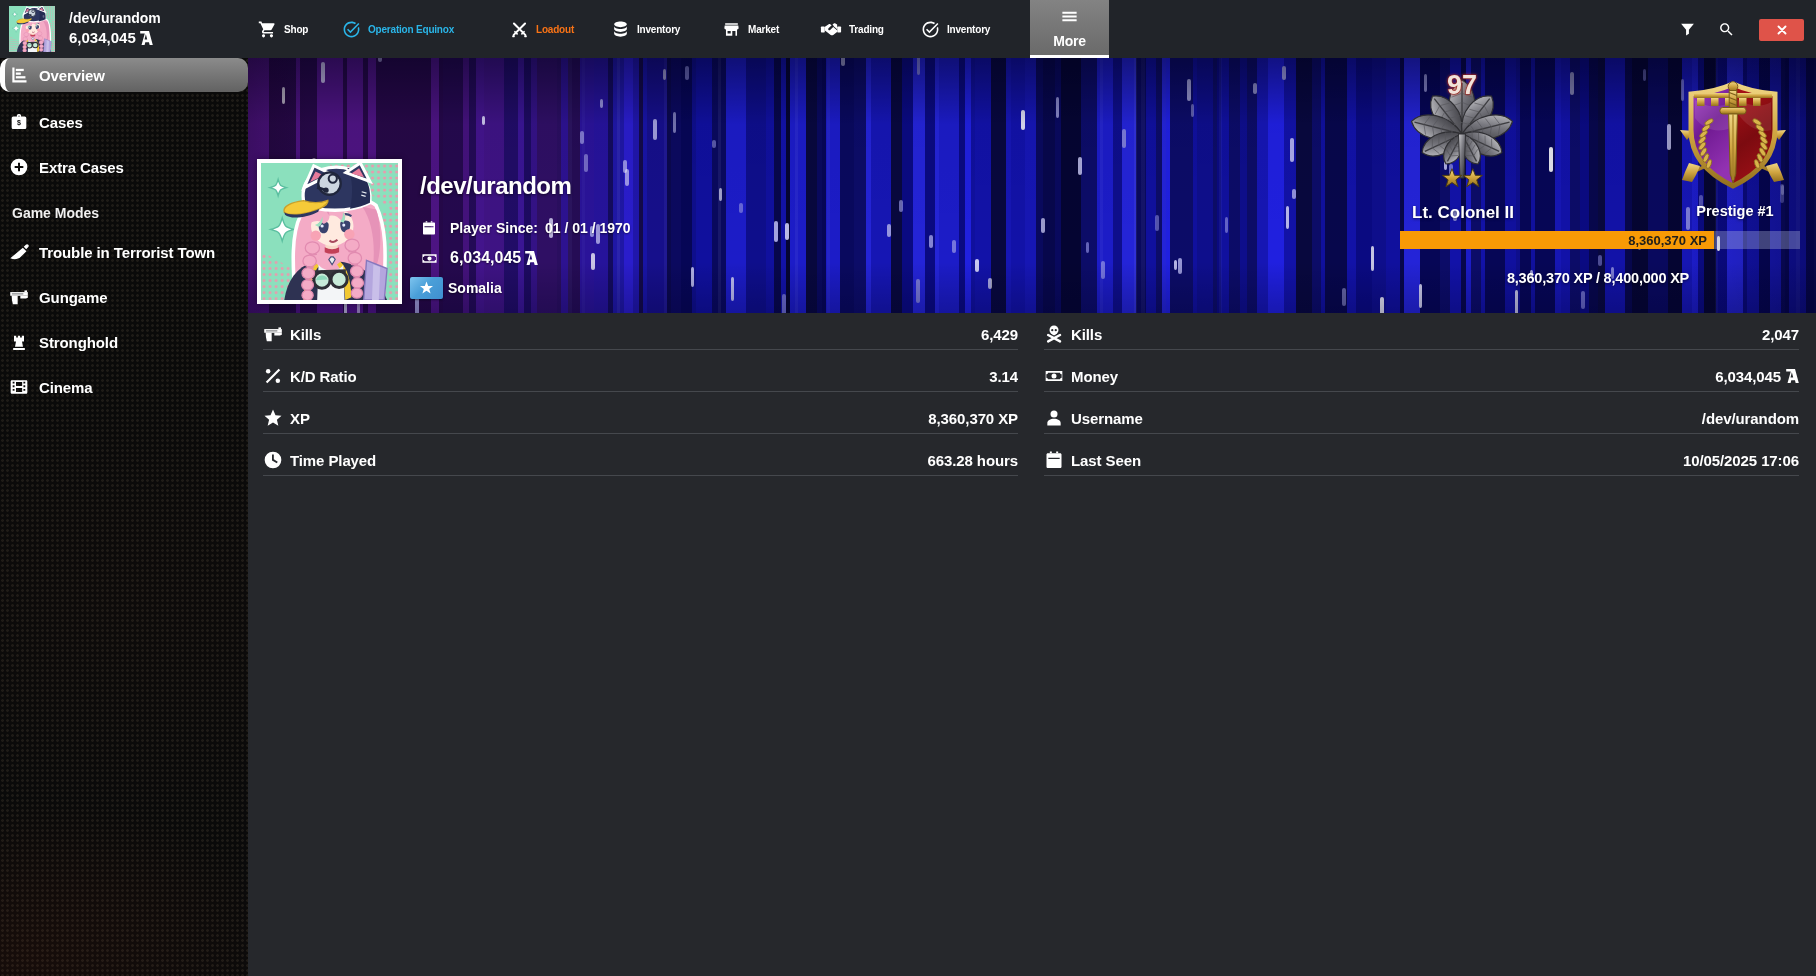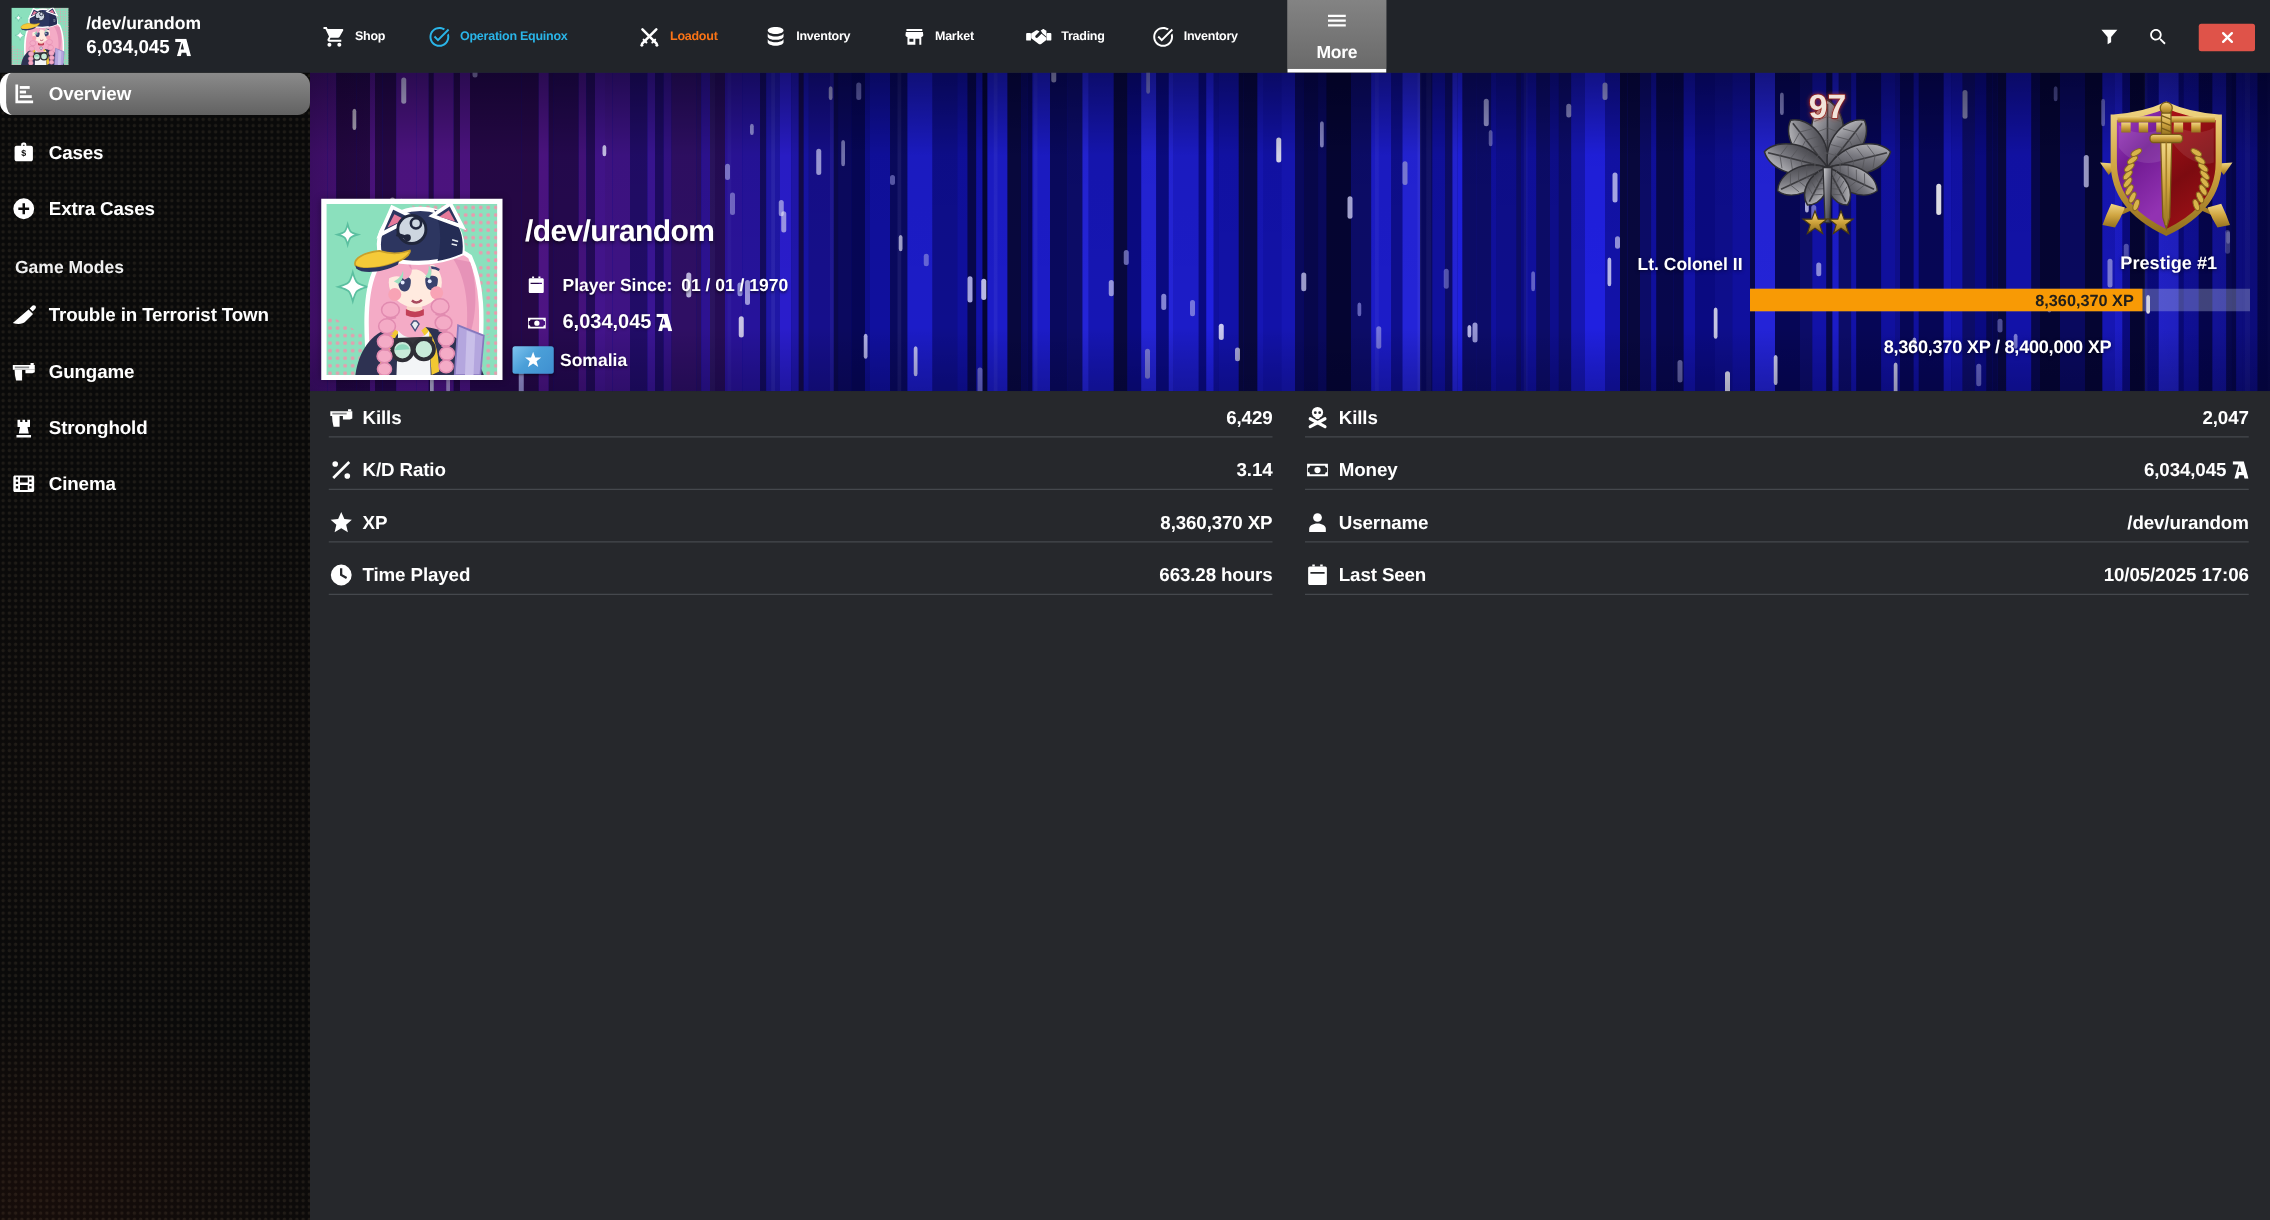--- a/index.html
+++ b/index.html
@@ -28,22 +28,22 @@
   gap:7px; color:#fff; font-size:14px; font-weight:bold; letter-spacing:-0.2px;flex-direction:column; }
 #closebtn { position:absolute; left:1759px; top:19px; width:45px; height:22px; background:#df5349;
   border-radius:2px; display:flex; align-items:center; justify-content:center; }
 #banner { position:absolute; left:248px; top:58px; width:1568px; height:255px; overflow:hidden; }
 #avbox { position:absolute; left:9px; top:101px; width:145px; height:145px; background:#fff;
   padding:4px; box-sizing:border-box; box-shadow:0 0 6px rgba(0,0,0,0.4); }
 #btitle { position:absolute; left:172px; top:114px; color:#fff; font-size:24px; font-weight:bold;
   letter-spacing:-0.5px; text-shadow:0 1px 3px rgba(0,0,0,0.6); }
 .brow { position:absolute; color:#fff; font-size:14px; font-weight:bold; display:flex;
   align-items:center; text-shadow:0 1px 2px rgba(0,0,0,0.5); }
-#rankname { position:absolute; left:1062px; top:145px; width:250px; text-align:left; color:#fff;
-  font-size:14px; font-weight:bold; text-shadow:0 1px 3px rgba(0,0,0,0.6); }
+#rankname { position:absolute; left:1090px; top:145px; width:250px; text-align:center; color:#fff;
+  font-size:17px; font-weight:bold; text-shadow:0 1px 3px rgba(0,0,0,0.6); }
 #prestname { position:absolute; left:1362px; top:145px; width:250px; text-align:center; color:#fff;
   font-size:14.5px; font-weight:bold; text-shadow:0 1px 3px rgba(0,0,0,0.6); }
 #xpbar { position:absolute; left:1152px; top:173px; width:400px; height:18px;
   background:rgba(185,195,225,0.33); }
 #xpfill { position:absolute; left:0; top:0; width:314px; height:18px; background:#f89a05;
   display:flex; align-items:center; justify-content:flex-end; padding-right:7px;
   color:#23201a; font-size:13px; font-weight:bold; }
 #xptext { position:absolute; left:1225px; top:212px; width:250px; text-align:center; color:#fff;
   font-size:14.5px; font-weight:bold; letter-spacing:-0.2px; text-shadow:0 1px 3px rgba(0,0,0,0.6); }
 #stats { position:absolute; left:248px; top:308px; width:1568px; display:flex;

